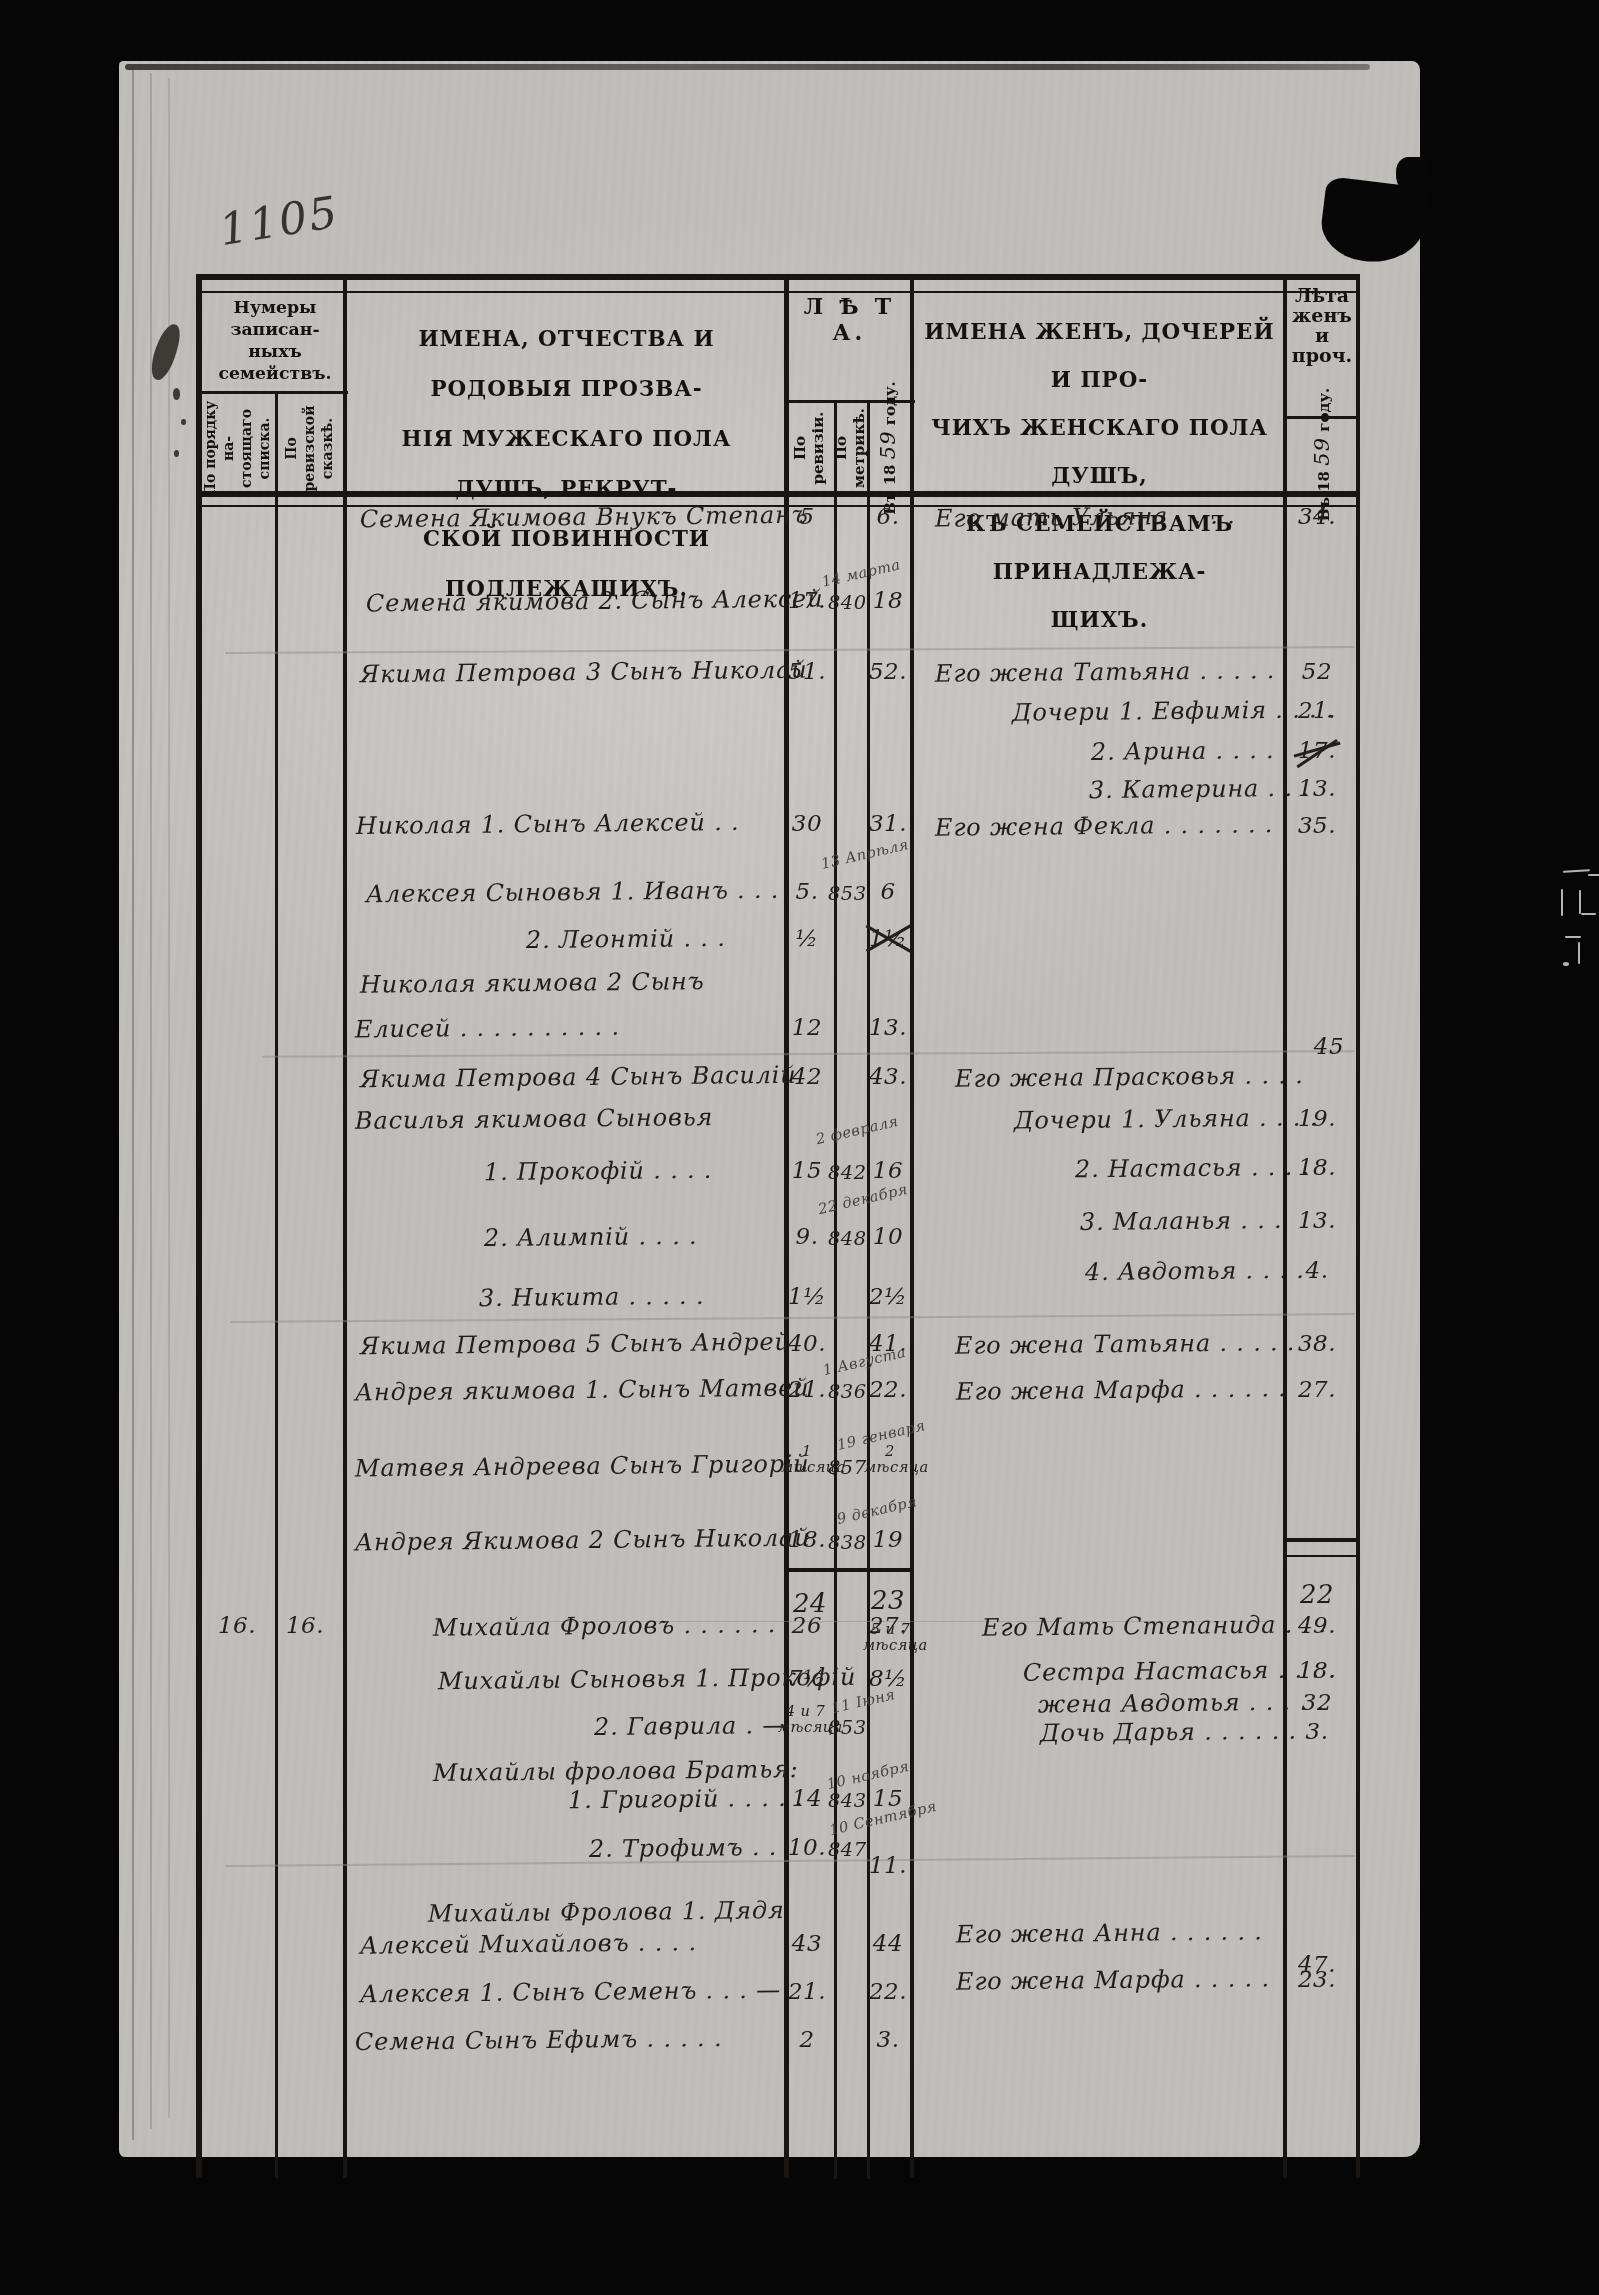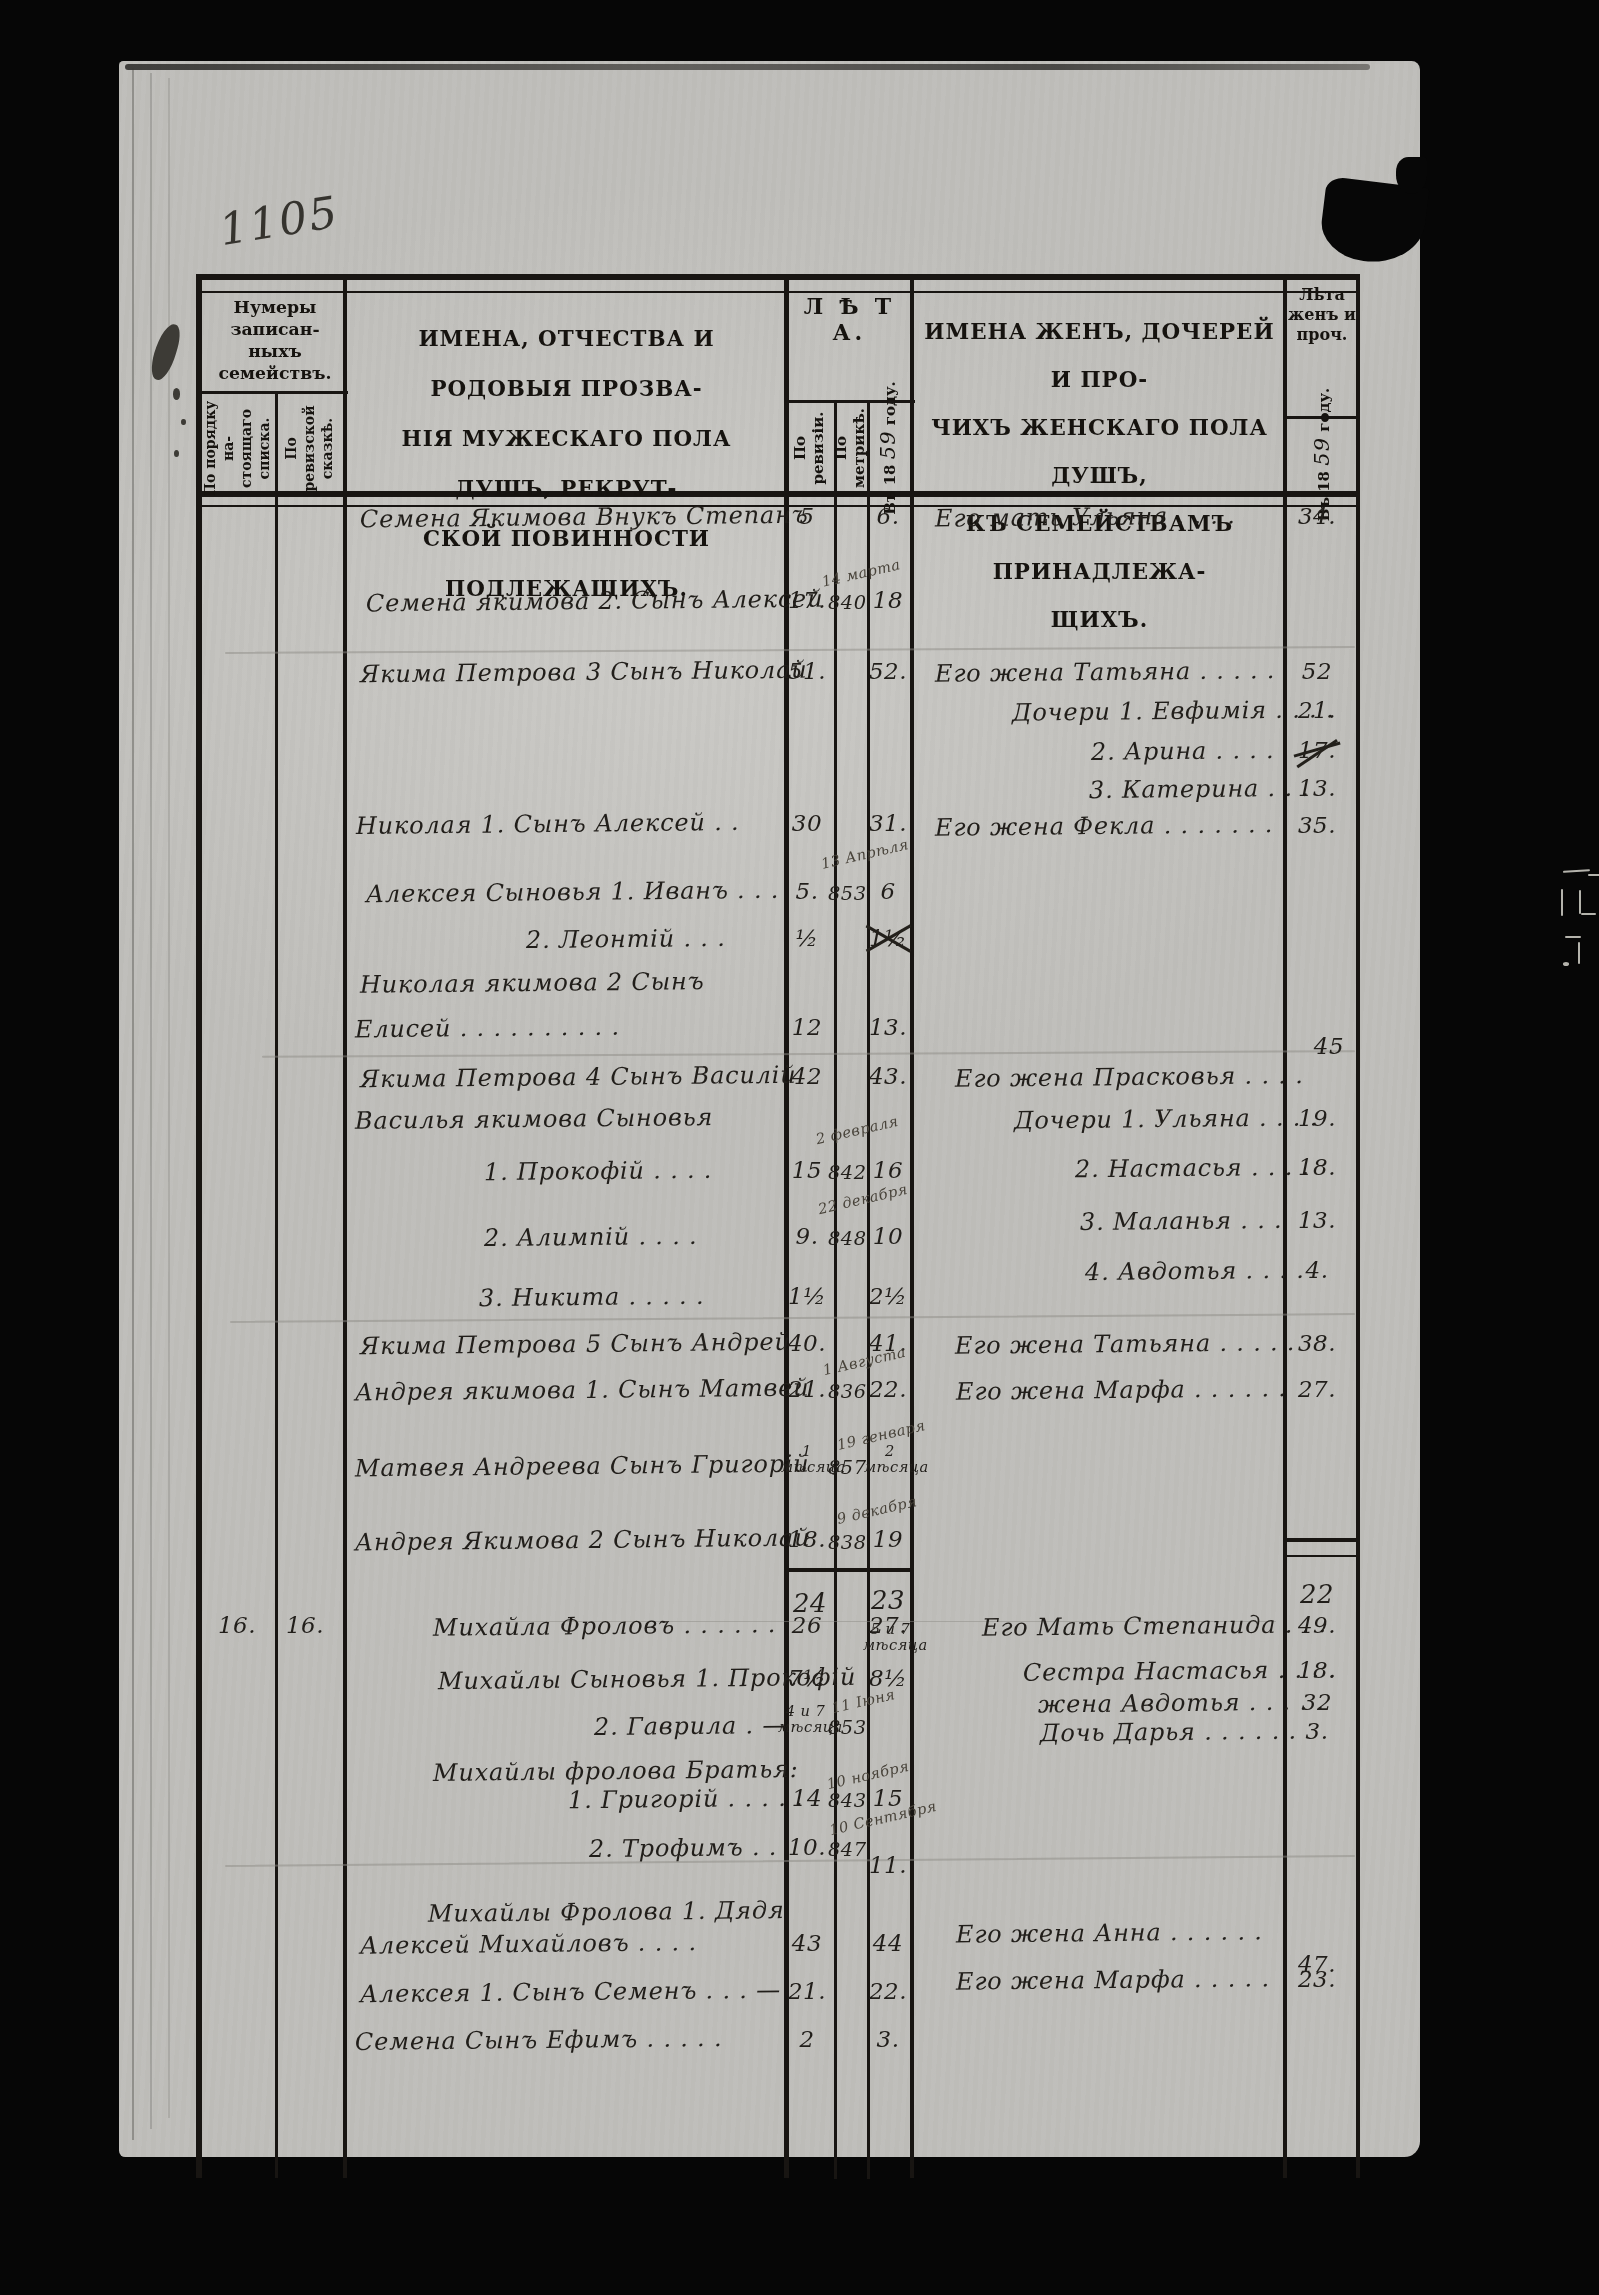--- a/index.html
+++ b/index.html
@@ -139,21 +139,21 @@
     </div>
   </div>
 
   <div class="print" style="left:919px;top:308px;width:361px;font-size:21.4px;line-height:48px;letter-spacing:1px;">
     <div>ИМЕНА ЖЕНЪ, ДОЧЕРЕЙ И ПРО-</div>
     <div>ЧИХЪ ЖЕНСКАГО ПОЛА ДУШЪ,</div>
     <div>КЪ СЕМЕЙСТВАМЪ ПРИНАДЛЕЖА-</div>
     <div>ЩИХЪ.</div>
   </div>
 
-  <div class="print" style="left:1284px;top:285px;width:76px;font-size:16px;line-height:20px;">
+  <div class="print" style="left:1284px;top:285px;width:76px;font-size:19px;line-height:20px;">
     <div>Лѣта</div>
     <div>женъ и</div>
     <div>проч.</div>
   </div>
   <div class="print rot" style="left:1272px;top:405px;width:99px;height:99px;font-size:15px;">
     <div style="white-space:nowrap;">
       <span>Въ 18</span>
       <span class="handyear">59</span>
       <span>году.</span>
     </div>

